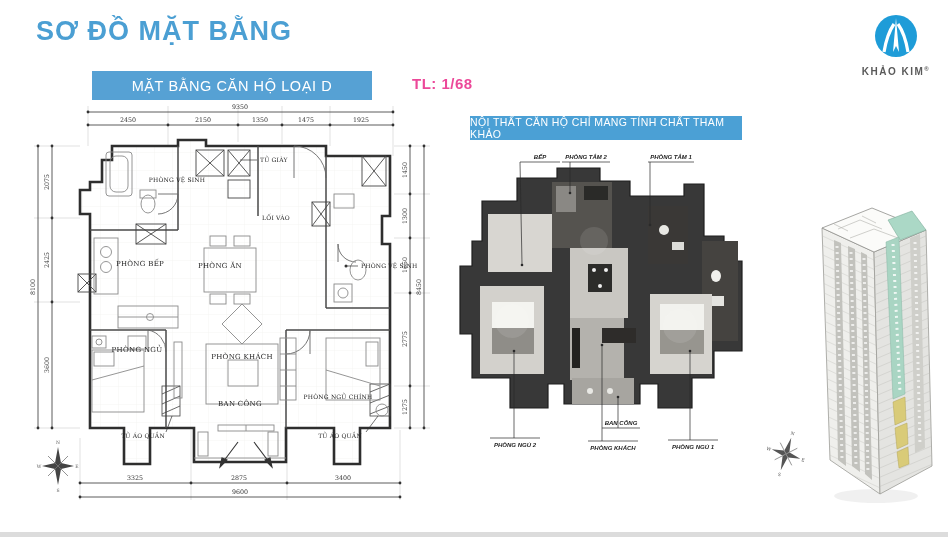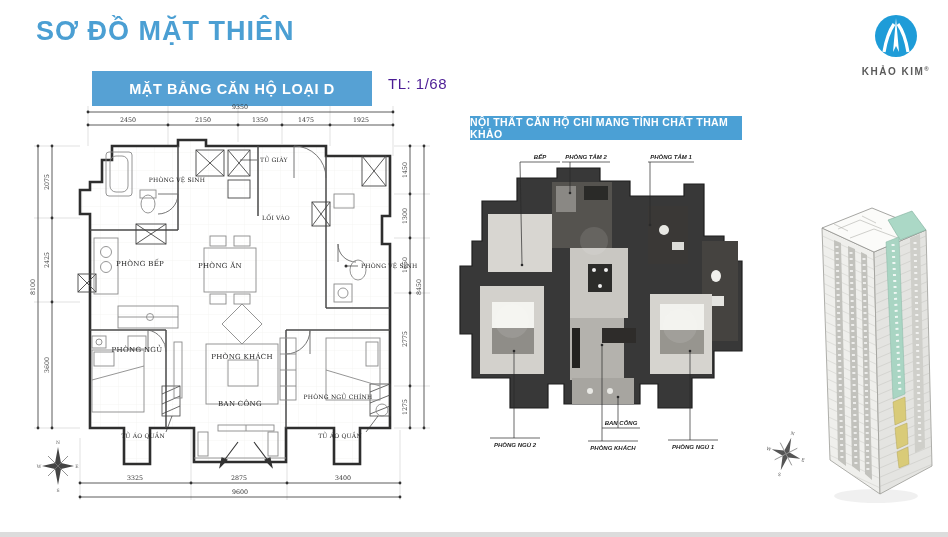--- a/index.html
+++ b/index.html
@@ -8,46 +8,46 @@
     background:#ffffff;font-family:"Liberation Sans",sans-serif;
   }
   .page-title{
     position:absolute;left:36px;top:16px;margin:0;
     font-size:27px;font-weight:bold;letter-spacing:1px;color:#4b9fd3;
   }
   .brand{position:absolute;left:852px;top:12px;width:88px;text-align:center;}
   .brand-name{margin-top:2px;font-size:10px;font-weight:bold;color:#5a5a5a;letter-spacing:1.5px;}
   .brand-name sup{font-size:6px;}
   .plan-banner{
-    position:absolute;left:92px;top:71px;width:280px;height:35px;
-    background:#56a1d4;color:#ffffff;font-weight:bold;font-size:14.5px;
+    position:absolute;left:92px;top:71px;width:280px;height:29px;
+    background:#56a1d4;color:#ffffff;font-weight:normal;font-size:14.5px;
     letter-spacing:.6px;display:flex;align-items:center;justify-content:center;
   }
   .plan-scale{
-    position:absolute;left:388px;top:75px;
-    font-size:15px;font-weight:normal;color:#4c1d95;letter-spacing:.5px;
+    position:absolute;left:412px;top:75px;
+    font-size:15px;font-weight:bold;color:#ec4899;letter-spacing:.5px;
   }
   .banner-3d{
     position:absolute;left:470px;top:116px;width:272px;height:24px;
-    background:#4ba0d5;color:#ffffff;font-weight:bold;font-size:10.5px;
+    background:#4ba0d5;color:#ffffff;font-weight:normal;font-size:10.5px;
     letter-spacing:.4px;display:flex;align-items:center;justify-content:center;
   }
   .svg-abs{position:absolute;}
   .bottom-strip{position:absolute;left:0;top:532px;width:948px;height:5px;background:#dcdcdc;}
   text{user-select:none;}
   .dimnum{font-family:"DejaVu Serif",serif;font-size:6.3px;fill:#333;}
   .roomlab{font-family:"DejaVu Serif",serif;font-size:7px;fill:#222;letter-spacing:.3px;}
   .roomlab-sm{font-family:"DejaVu Serif",serif;font-size:6px;fill:#222;letter-spacing:.2px;}
   .lab3d{font-family:"Liberation Sans",sans-serif;font-size:6px;font-weight:bold;font-style:italic;fill:#1a1a1a;}
   .compass-letter{font-family:"DejaVu Serif",serif;font-size:4.5px;fill:#555;}
 </style>
 </head>
 <body>
 
-<h1 class="page-title">SƠ ĐỒ MẶT THIÊN</h1>
+<h1 class="page-title">SƠ ĐỒ MẶT BẰNG</h1>
 
 <div class="brand">
   <svg width="48" height="48" viewBox="0 0 48 48">
     <circle cx="24" cy="24" r="21" fill="#1e9cd8"></circle>
     <path d="M24,6 L27,40 L24,34 L21,40 Z" fill="#ffffff"></path>
     <path d="M12,40 Q15,22 22,12" stroke="#ffffff" stroke-width="3.2" fill="none"></path>
     <path d="M36,40 Q33,22 26,12" stroke="#ffffff" stroke-width="3.2" fill="none"></path>
   </svg>
   <div class="brand-name"><span>KHẢO KIM</span><sup>®</sup></div>
 </div>

